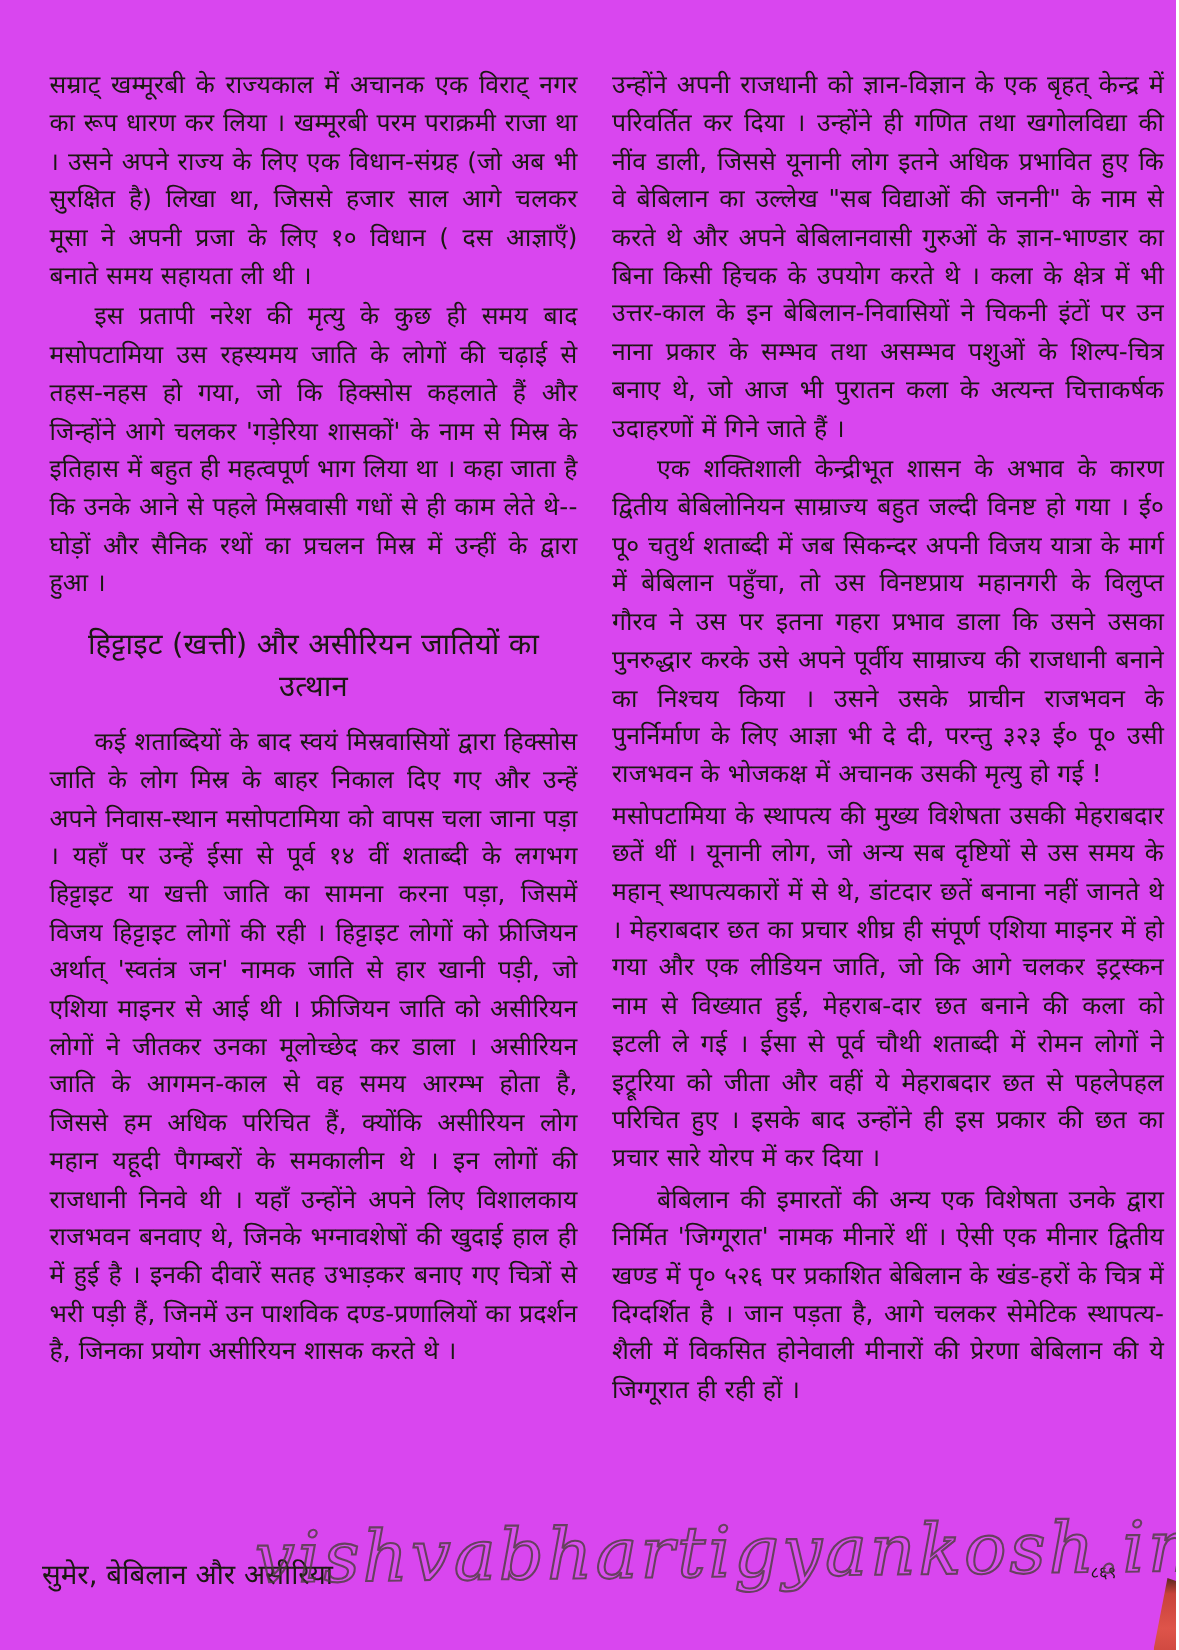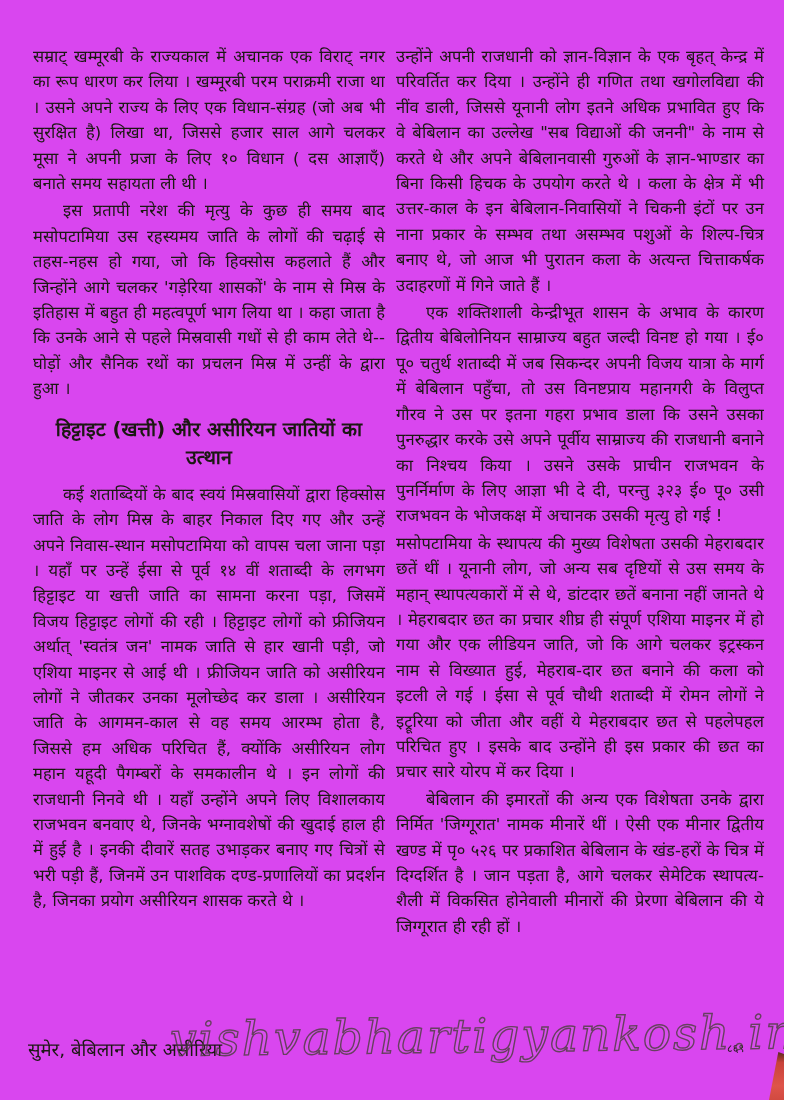--- a/index.html
+++ b/index.html
@@ -17,26 +17,26 @@
   }
   .column {
     position: absolute;
     top: 44px;
     text-align: justify;
     font-size: 16.5px;
     line-height: 25.4px;
     letter-spacing: 0.1px;
   }
   .column.left  { left: 33px;  width: 352px; }
-  .column.right { left: 396px; width: 368px; }
+  .column.right { left: 408px; width: 368px; }
   .para { margin: 0 0 2px 0; text-align: justify; }
   .para.indent { text-indent: 30px; }
   .heading {
     font-size: 19.5px;
-    font-weight: bold;
+    font-weight: normal;
     text-align: center;
     margin: 14px 4px 10px 4px;
     line-height: 28px;
   }
   .running-title {
     position: absolute;
     left: 28px; top: 1036px;
     font-size: 18.5px;
     white-space: nowrap;
   }

